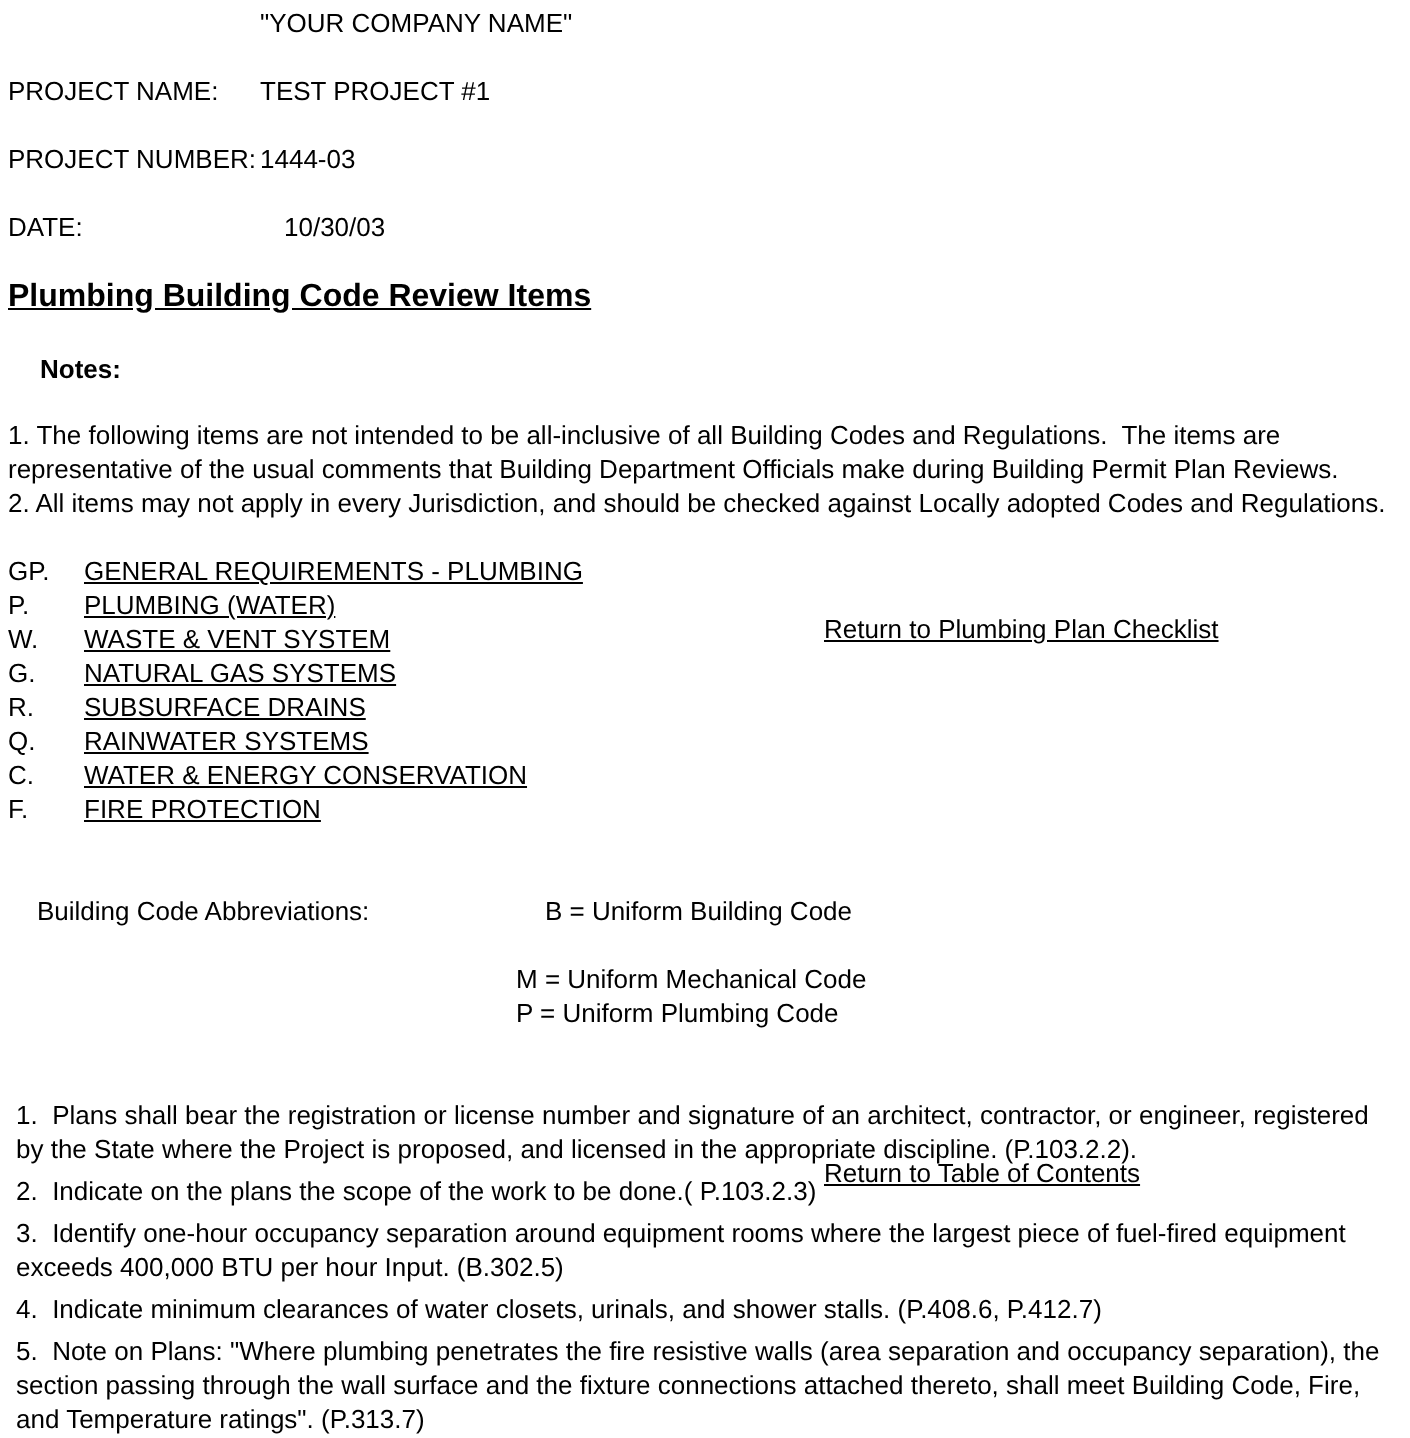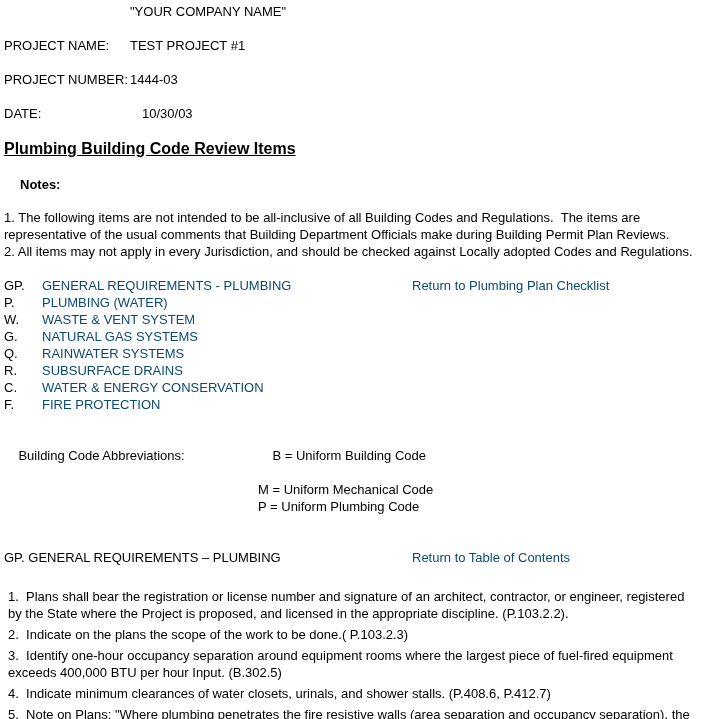--- a/index.html
+++ b/index.html
@@ -25,22 +25,24 @@
     font-weight: bold;
     text-decoration: underline;
     margin: 0 0 18px 0;
   }
   .notes-heading { font-weight: bold; margin: 16px; }
   .notes-block { margin: 0 0 17px 0; }
   .toc-block { margin: 0 0 17px 0; }
   .toc-row { position: relative; margin: 0; }
   .toc-code { display: inline-block; width: 38px; }
   a.doclink, .doclink {
-    color: #0c4a6e;
+    color: #000000;
+    text-decoration: underline;
     cursor: pointer;
+    margin-top: 29px;
   }
   .return-link { position: absolute; left: 408px; top: 0; white-space: nowrap; }
   .abbr-block { margin: 0 0 34px 0; }
   .abbr-label { display: inline-block; width: 254px; }
   .abbr-cont { margin-left: 254px; }
   .section-heading-row { position: relative; margin: 0 0 22px 0; }
   .items-block { margin: 0; }
   .item { margin: 4px; white-space: pre-wrap; }
 </style>
 </head>
@@ -76,43 +78,42 @@
   <div class="toc-row">
     <span class="toc-code">P.</span><a class="doclink">PLUMBING (WATER)</a>
   </div>
   <div class="toc-row">
     <span class="toc-code">W.</span><a class="doclink">WASTE &amp; VENT SYSTEM</a>
   </div>
   <div class="toc-row">
     <span class="toc-code">G.</span><a class="doclink">NATURAL GAS SYSTEMS</a>
   </div>
   <div class="toc-row">
-    <span class="toc-code">Q.</span><a class="doclink">RAINWATER SYSTEMS</a>
+    <span class="toc-code">R.</span><a class="doclink">SUBSURFACE DRAINS</a>
   </div>
   <div class="toc-row">
-    <span class="toc-code">R.</span><a class="doclink">SUBSURFACE DRAINS</a>
+    <span class="toc-code">Q.</span><a class="doclink">RAINWATER SYSTEMS</a>
   </div>
   <div class="toc-row">
     <span class="toc-code">C.</span><a class="doclink">WATER &amp; ENERGY CONSERVATION</a>
   </div>
   <div class="toc-row">
     <span class="toc-code">F.</span><a class="doclink">FIRE PROTECTION</a>
   </div>
 </div>
 
 <div class="abbr-block">
   <div class="line">
     <span class="abbr-label">Building Code Abbreviations:</span><span>B = Uniform Building Code</span>
   </div>
   <div class="line abbr-cont">M = Uniform Mechanical Code</div>
   <div class="line abbr-cont">P = Uniform Plumbing Code</div>
 </div>
 
 <div class="section-heading-row">
-  <span>GP. GENERAL REQUIREMENTS – PLUMBING</span>
   <a class="doclink return-link">Return to Table of Contents</a>
 </div>
 
 <div class="items-block">
   <p class="item">1.  Plans shall bear the registration or license number and signature of an architect, contractor, or engineer, registered by the State where the Project is proposed, and licensed in the appropriate discipline. (P.103.2.2).</p>
   <p class="item">2.  Indicate on the plans the scope of the work to be done.( P.103.2.3)</p>
   <p class="item">3.  Identify one-hour occupancy separation around equipment rooms where the largest piece of fuel-fired equipment exceeds 400,000 BTU per hour Input. (B.302.5)</p>
   <p class="item">4.  Indicate minimum clearances of water closets, urinals, and shower stalls. (P.408.6, P.412.7)</p>
   <p class="item">5.  Note on Plans: "Where plumbing penetrates the fire resistive walls (area separation and occupancy separation), the section passing through the wall surface and the fixture connections attached thereto, shall meet Building Code, Fire, and Temperature ratings". (P.313.7)</p>
 </div>

